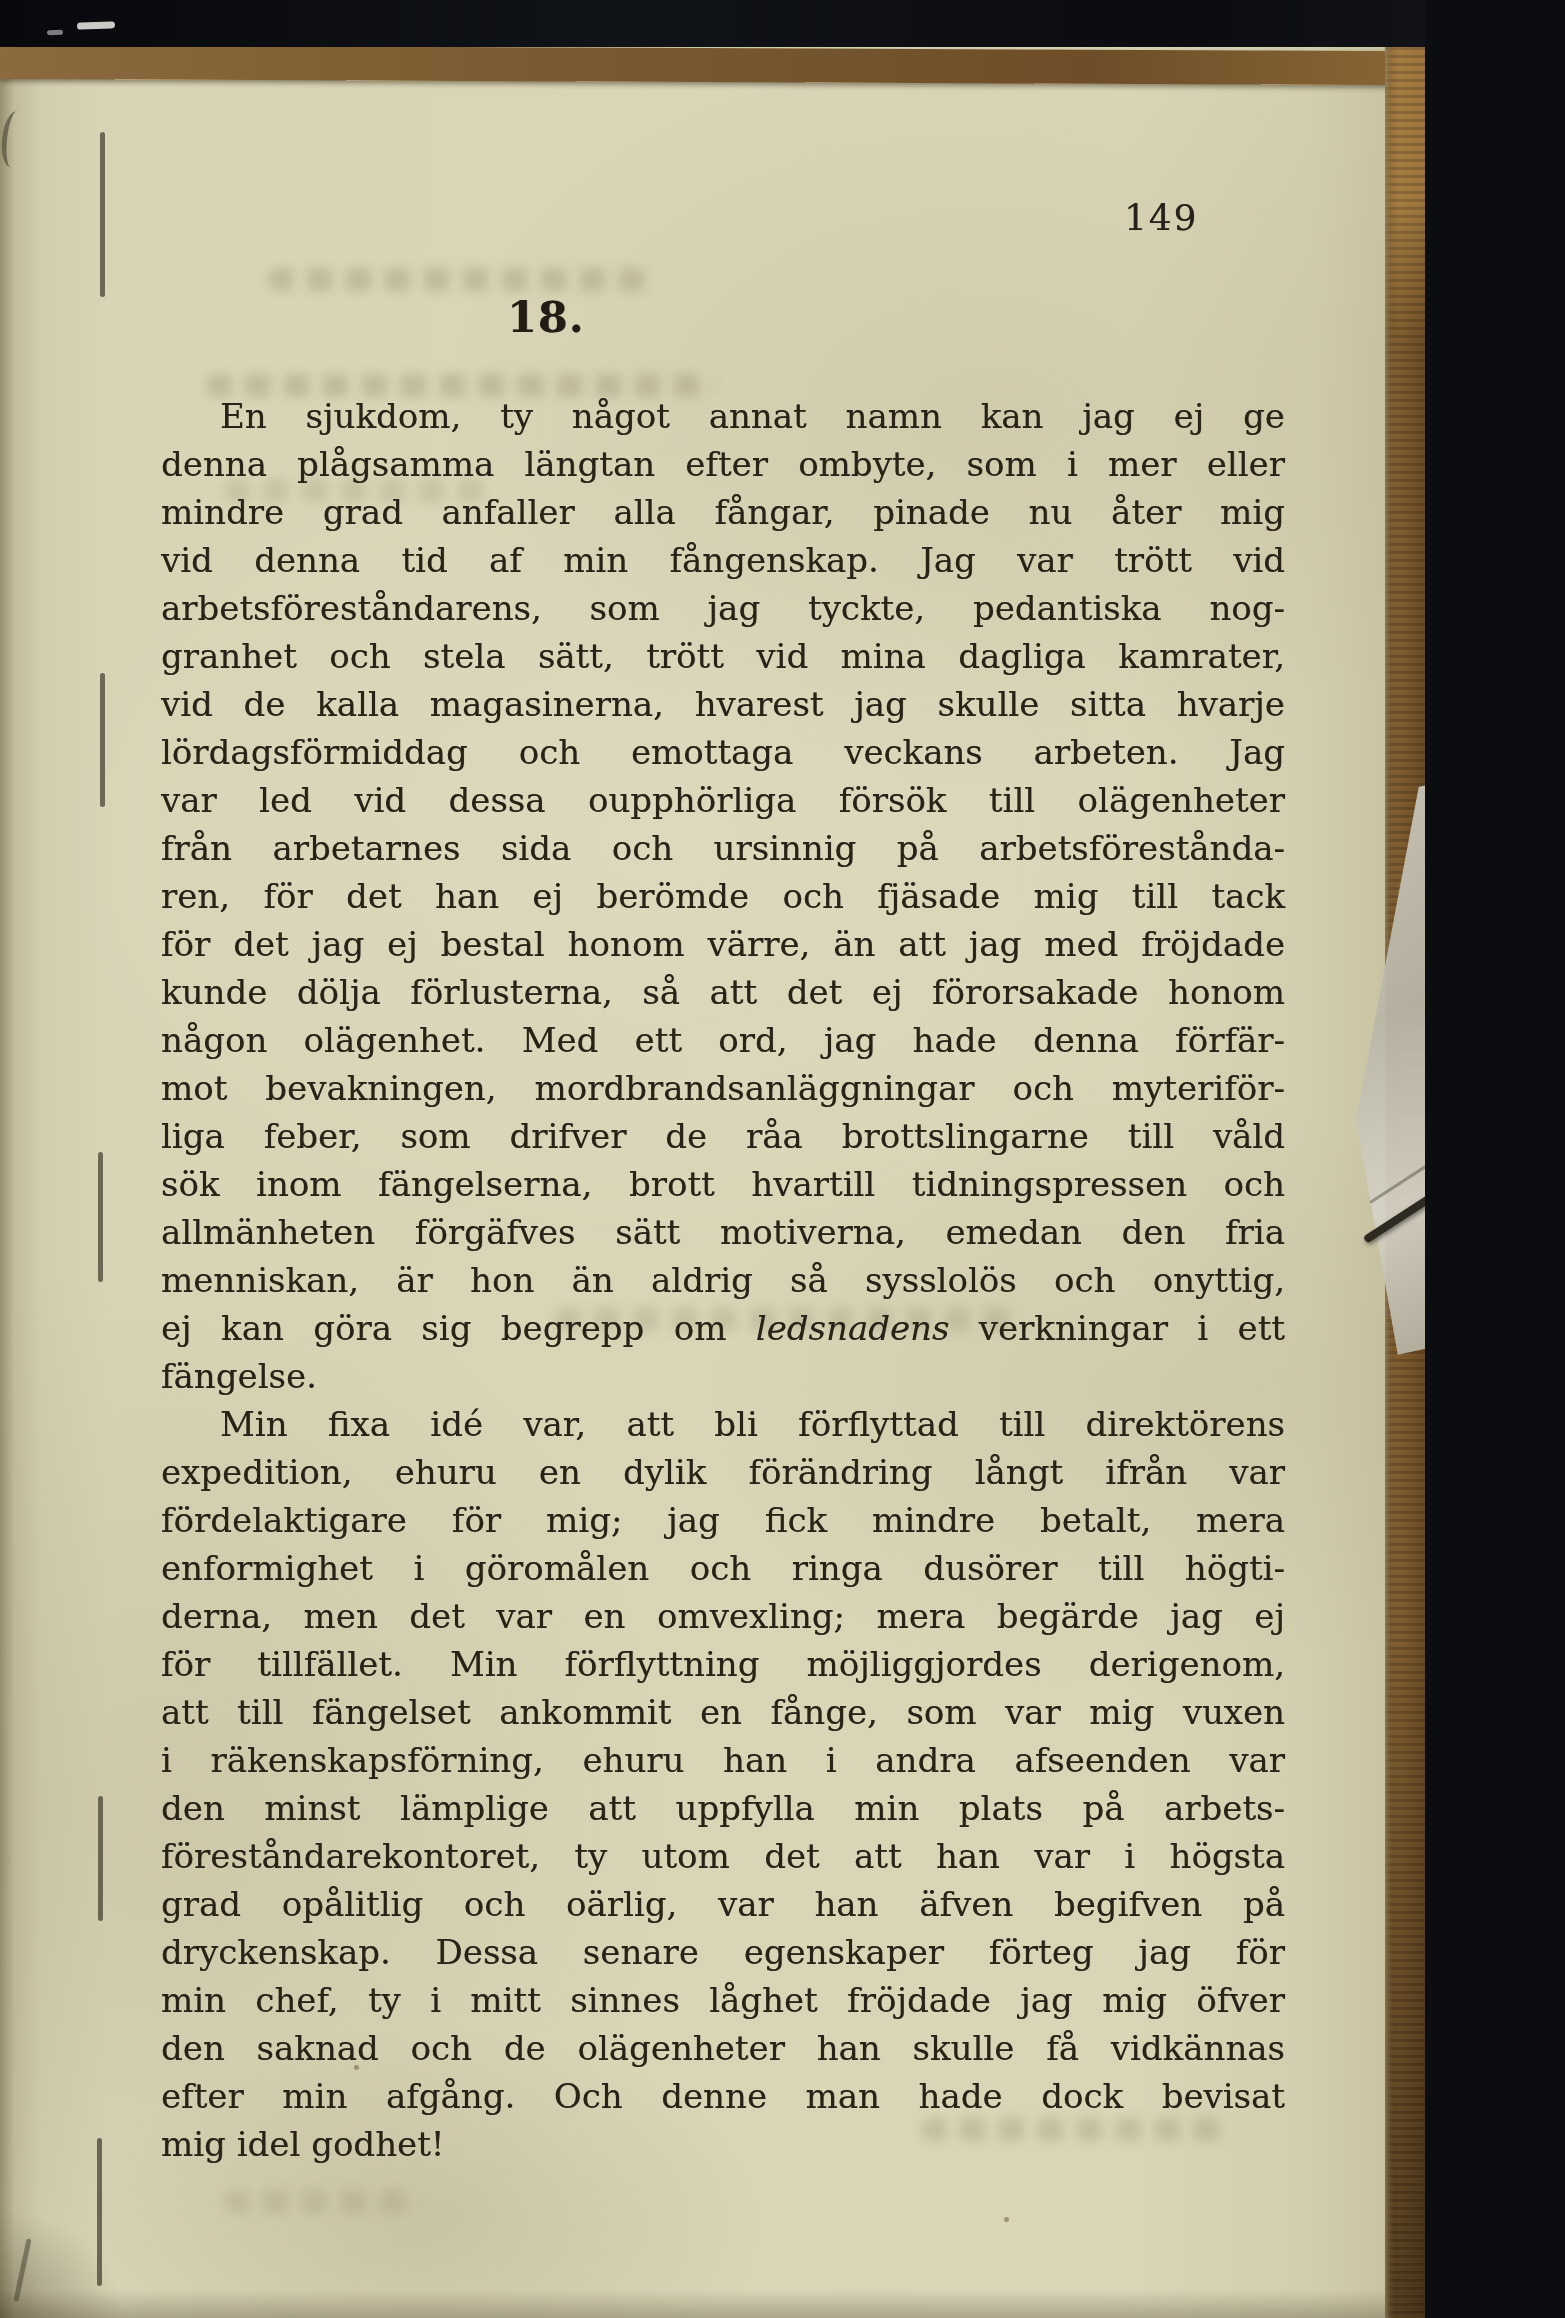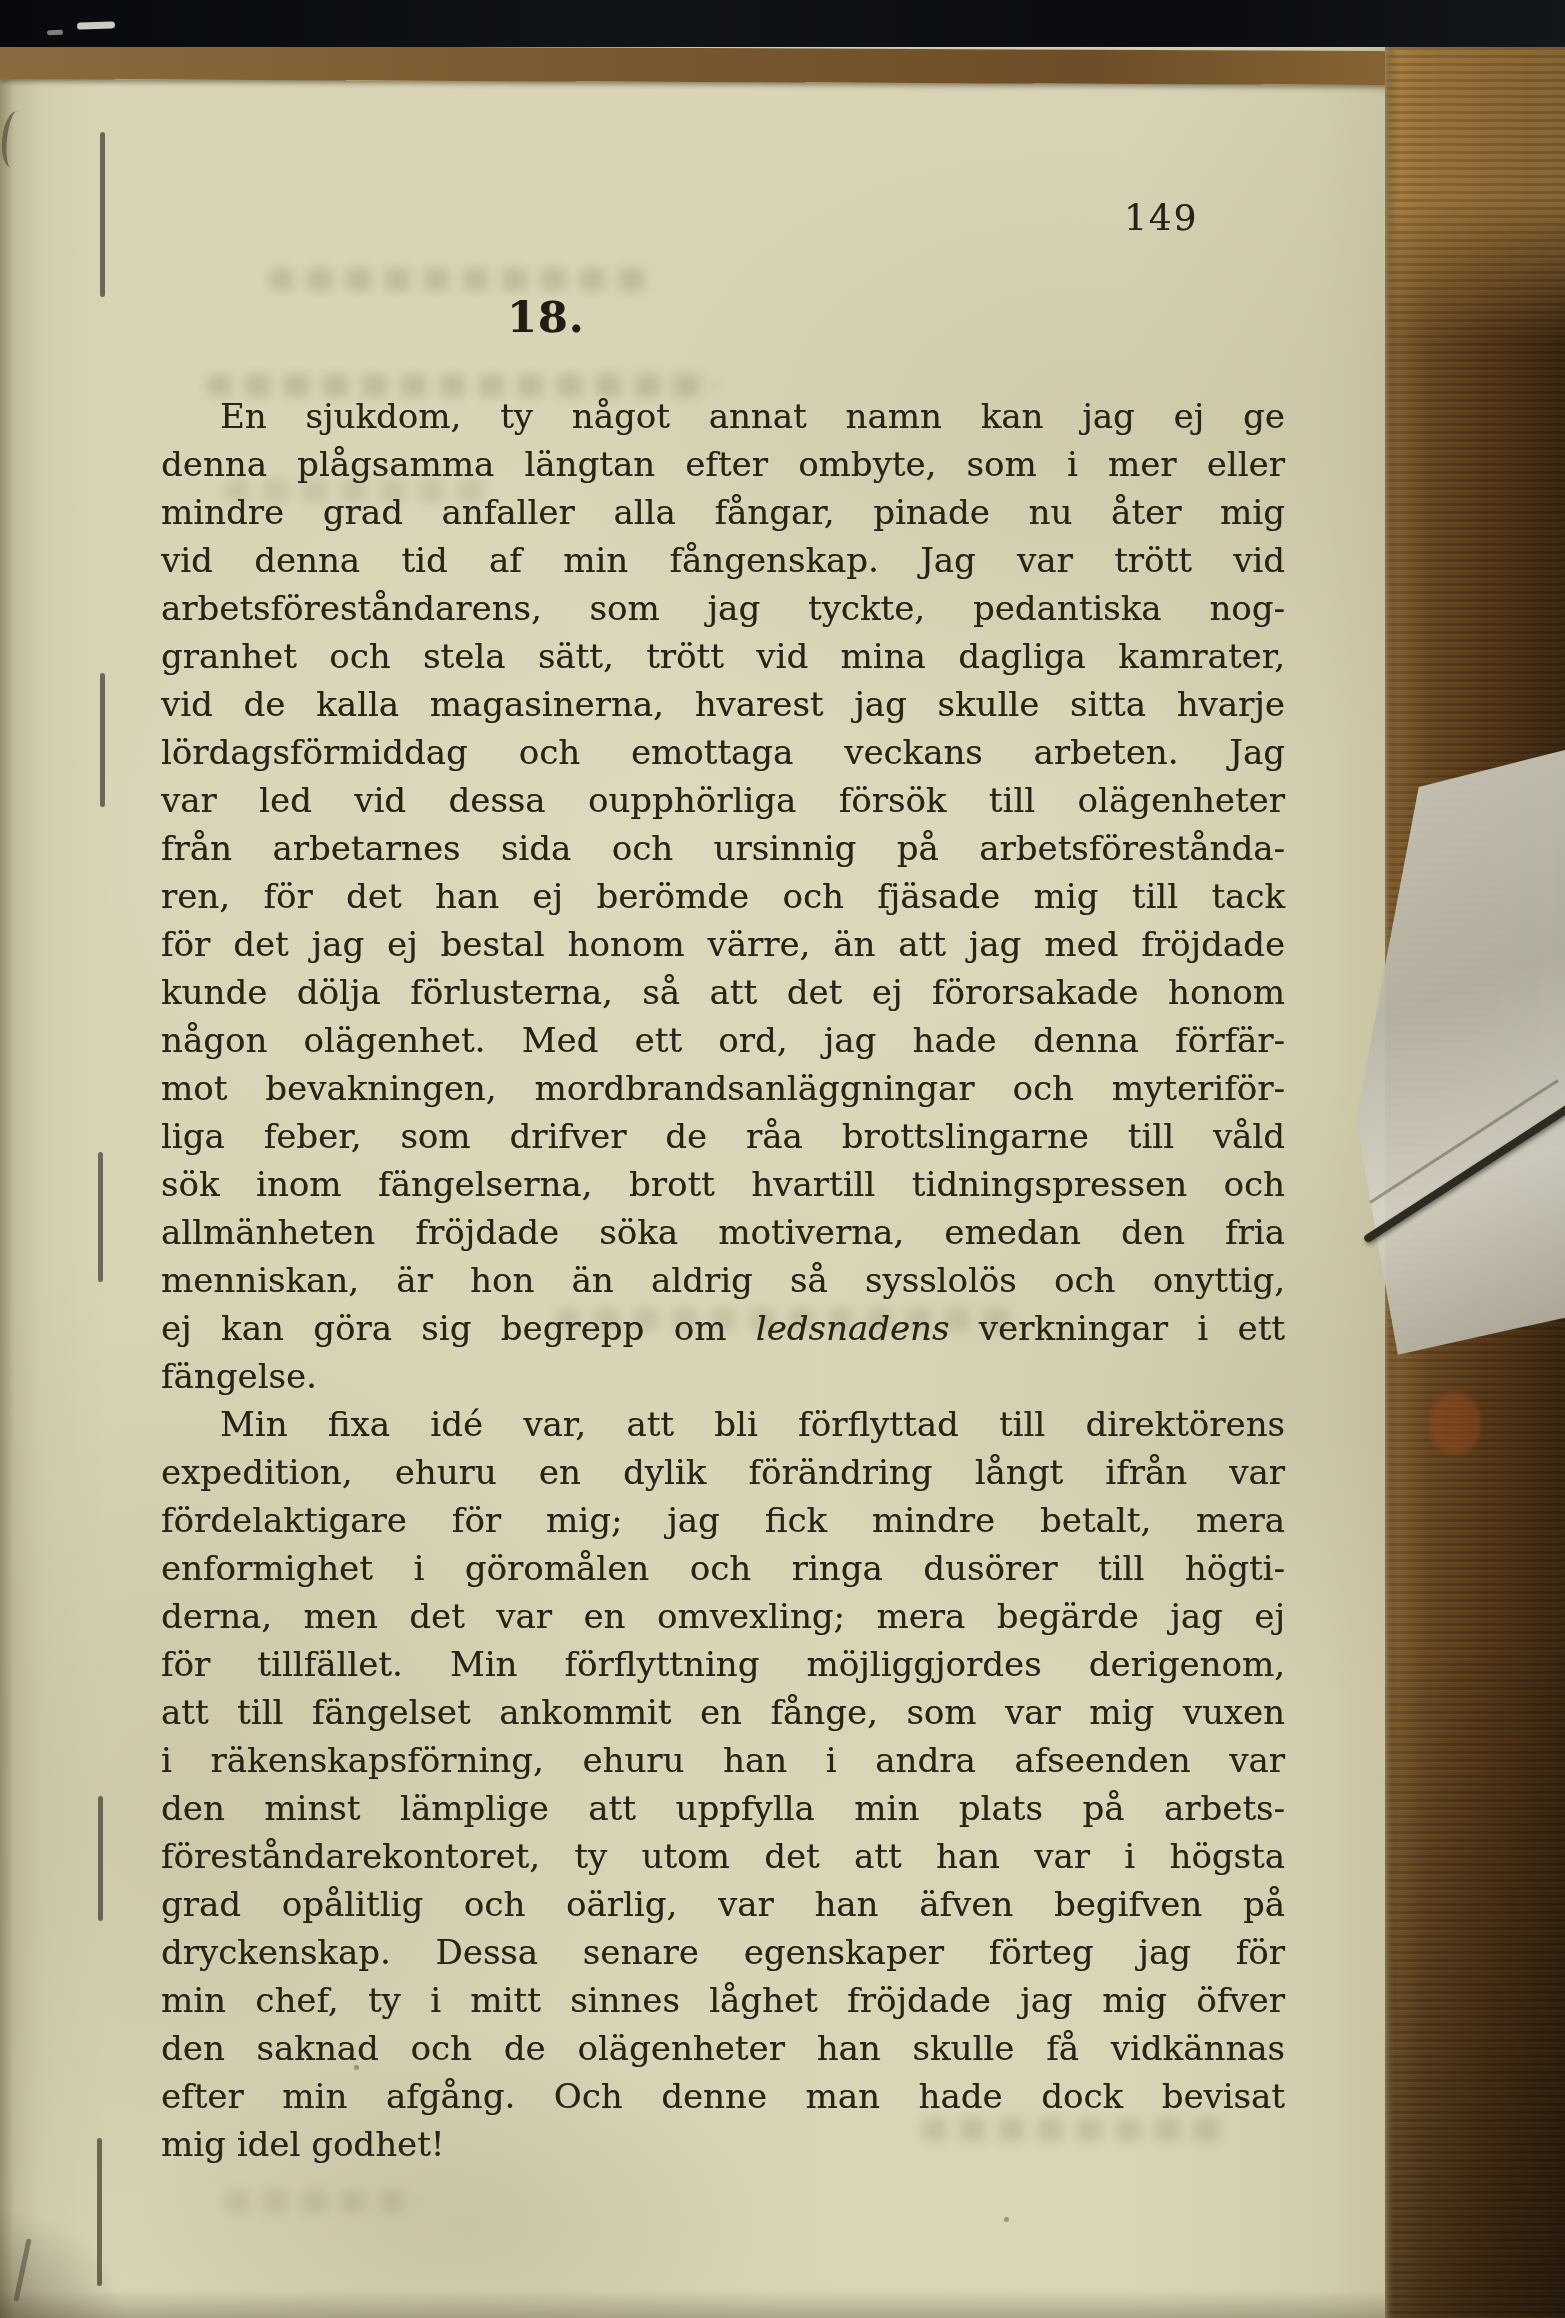--- a/index.html
+++ b/index.html
@@ -1,18 +1,18 @@
 <!DOCTYPE html>
 <html style="font-size:14.3px"><head>
 <meta charset="utf-8">
 <style>
   html,body{margin:0;padding:0;}
   body{width:1565px;height:2319px;overflow:hidden;background:#0b0d10;
        font-family:"DejaVu Serif","Liberation Serif",serif;}
-  .photo{position:relative;width:1565px;height:2319px;overflow:hidden;background:#fef9c3;}
+  .photo{position:relative;width:1425px;height:2319px;overflow:hidden;background:#fef9c3;}
 
   
   .page{position:absolute;left:0;top:45px;width:1565px;height:2274px;z-index:1;
     background:
       radial-gradient(ellipse 895px 626px at 42% 35%, rgba(255,255,248,0.10), transparent 70%),
       linear-gradient(90deg,#97906f 0px,#c2bc9d 14.3px,#d2cdaf 41px,#d9d4b6 107px,#dad5b7 72%,#d2cdae 84%,#c3bc9a 92%,#a89a72 98%,#8b7a52 100%),
       #d8d3b4;}
   .grain{position:absolute;inset:0;z-index:2;pointer-events:none;background:
       radial-gradient(ellipse 805px 537px at 70% 18%, rgba(120,105,70,.09), transparent 70%),
       radial-gradient(ellipse 716px 805px at 12% 78%, rgba(110,95,60,.10), transparent 70%),
@@ -135,21 +135,21 @@
       <div class="line">lördagsförmiddag och emottaga veckans arbeten. Jag</div>
       <div class="line">var led vid dessa oupphörliga försök till olägenheter</div>
       <div class="line">från arbetarnes sida och ursinnig på arbetsförestånda-</div>
       <div class="line">ren, för det han ej berömde och fjäsade mig till tack</div>
       <div class="line">för det jag ej bestal honom värre, än att jag med fröjdade</div>
       <div class="line">kunde dölja förlusterna, så att det ej förorsakade honom</div>
       <div class="line">någon olägenhet. Med ett ord, jag hade denna förfär-</div>
       <div class="line">mot bevakningen, mordbrandsanläggningar och myteriför-</div>
       <div class="line">liga feber, som drifver de råa brottslingarne till våld</div>
       <div class="line">sök inom fängelserna, brott hvartill tidningspressen och</div>
-      <div class="line">allmänheten fröjdade söka motiverna, emedan den fria</div>
+      <div class="line">allmänheten förgäfves sätt motiverna, emedan den fria</div>
       <div class="line">menniskan, är hon än aldrig så sysslolös och onyttig,</div>
       <div class="line"><span>ej kan göra sig begrepp om </span><span class="it">ledsnadens</span><span> verkningar i ett</span></div>
       <div class="line no-stretch">fängelse.</div>
     </div>
     <div class="para">
       <div class="line indent">Min fixa idé var, att bli förflyttad till direktörens</div>
       <div class="line">expedition, ehuru en dylik förändring långt ifrån var</div>
       <div class="line">fördelaktigare för mig; jag fick mindre betalt, mera</div>
       <div class="line">enformighet i göromålen och ringa dusörer till högti-</div>
       <div class="line">derna, men det var en omvexling; mera begärde jag ej</div>

